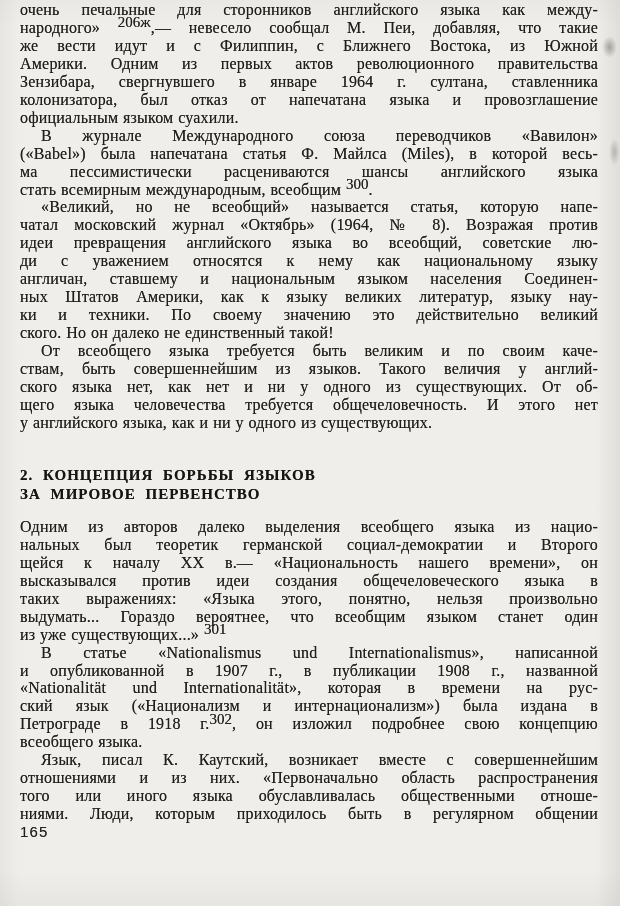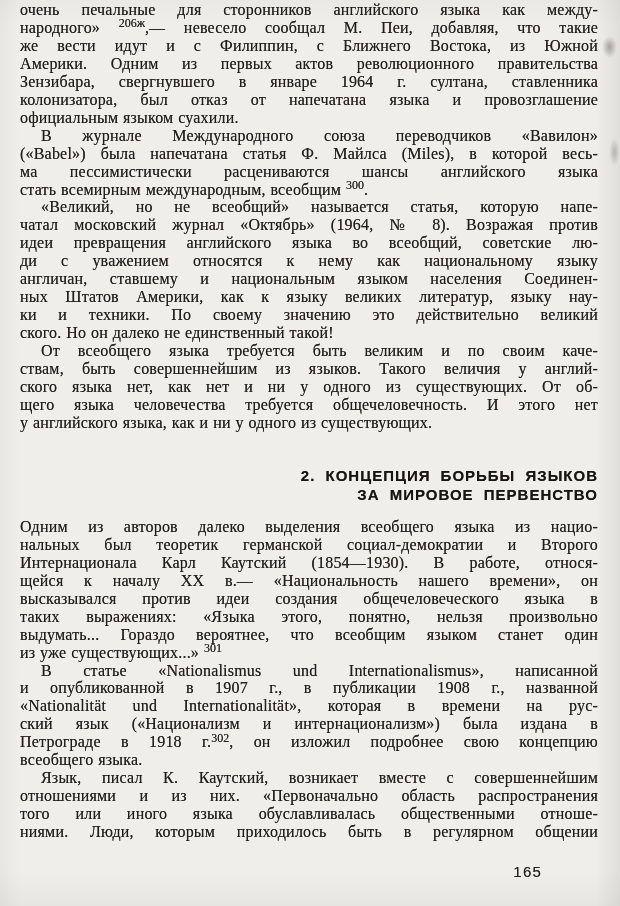--- a/index.html
+++ b/index.html
@@ -23,44 +23,43 @@
     text-align:justify;
     text-align-last:justify;
     letter-spacing:0.2px;
     word-spacing:0.6px;
     text-shadow:0 0 0.5px rgba(33,31,28,0.72);
     white-space:normal;
   }
   .line.last{text-align-last:left;}
   .line.indent{text-indent:21px;}
   sup{
-    font-size:12px;
+    font-size:15px;
     line-height:0;
     letter-spacing:0;
     vertical-align:baseline;
     position:relative;
     top:-5.5px;
   }
   .heading{
     margin:34px 0 14px 0;
-    text-align:right;
-    font-family:Liberation Sans, sans-serif;
+    text-align:left;
+    font-family:Liberation Serif, serif;
     font-weight:bold;
     color:#171511;
   }
   .hline{
     font-size:15px;
     line-height:19px;
     letter-spacing:1px;
     word-spacing:5px;
     text-shadow:0 0 0.5px rgba(23,21,17,0.65);
   }
   .pagenum{
-    margin-top:22px;
-    text-align:right;
+    text-align:left;
     padding-right:56px;
     font-family:"Liberation Sans","DejaVu Sans",sans-serif;
     font-size:15px;
     letter-spacing:1.2px;
     color:#24221f;
     text-shadow:0 0 0.5px rgba(36,34,31,0.6);
   }
   .smudge{position:absolute;pointer-events:none;}
   .s1{right:3px;top:36px;width:15px;height:22px;border-radius:50%;
       background:radial-gradient(closest-side, rgba(100,95,88,0.5), rgba(100,95,88,0));}
@@ -113,21 +112,20 @@
     </div>
 
     <div class="heading">
       <div class="hline">2. КОНЦЕПЦИЯ БОРЬБЫ ЯЗЫКОВ</div>
       <div class="hline">ЗА МИРОВОЕ ПЕРВЕНСТВО</div>
     </div>
 
     <div class="para">
       <div class="line">Одним из авторов далеко выделения всеобщего языка из нацио-</div>
       <div class="line">нальных был теоретик германской социал-демократии и Второго</div>
-      <div class="line">Интернационала Карл Каутский (1854—1930). В работе, относя-</div>
       <div class="line">щейся к началу XX в.— «Национальность нашего времени», он</div>
       <div class="line">высказывался против идеи создания общечеловеческого языка в</div>
       <div class="line">таких выражениях: «Языка этого, понятно, нельзя произвольно</div>
       <div class="line">выдумать... Гораздо вероятнее, что всеобщим языком станет один</div>
       <div class="line last">из уже существующих...» <sup>301</sup></div>
     </div>
 
     <div class="para">
       <div class="line indent">В статье «Nationalismus und Internationalismus», написанной</div>
       <div class="line">и опубликованной в 1907 г., в публикации 1908 г., названной</div>

